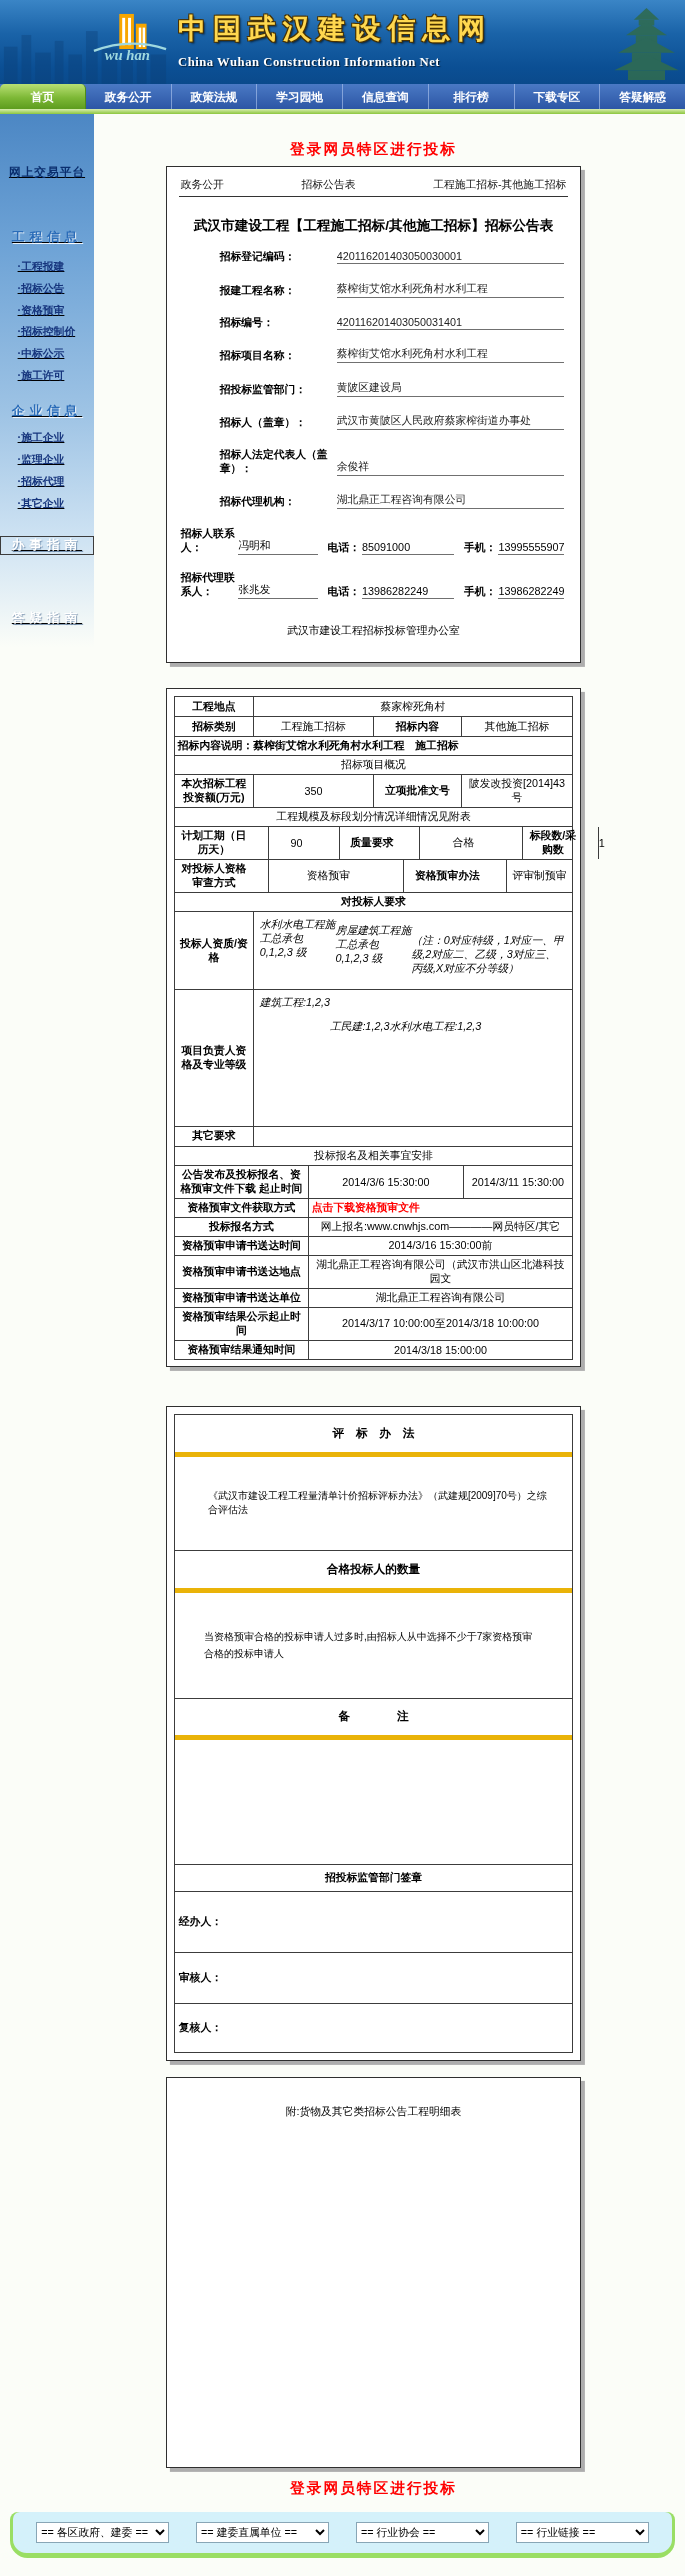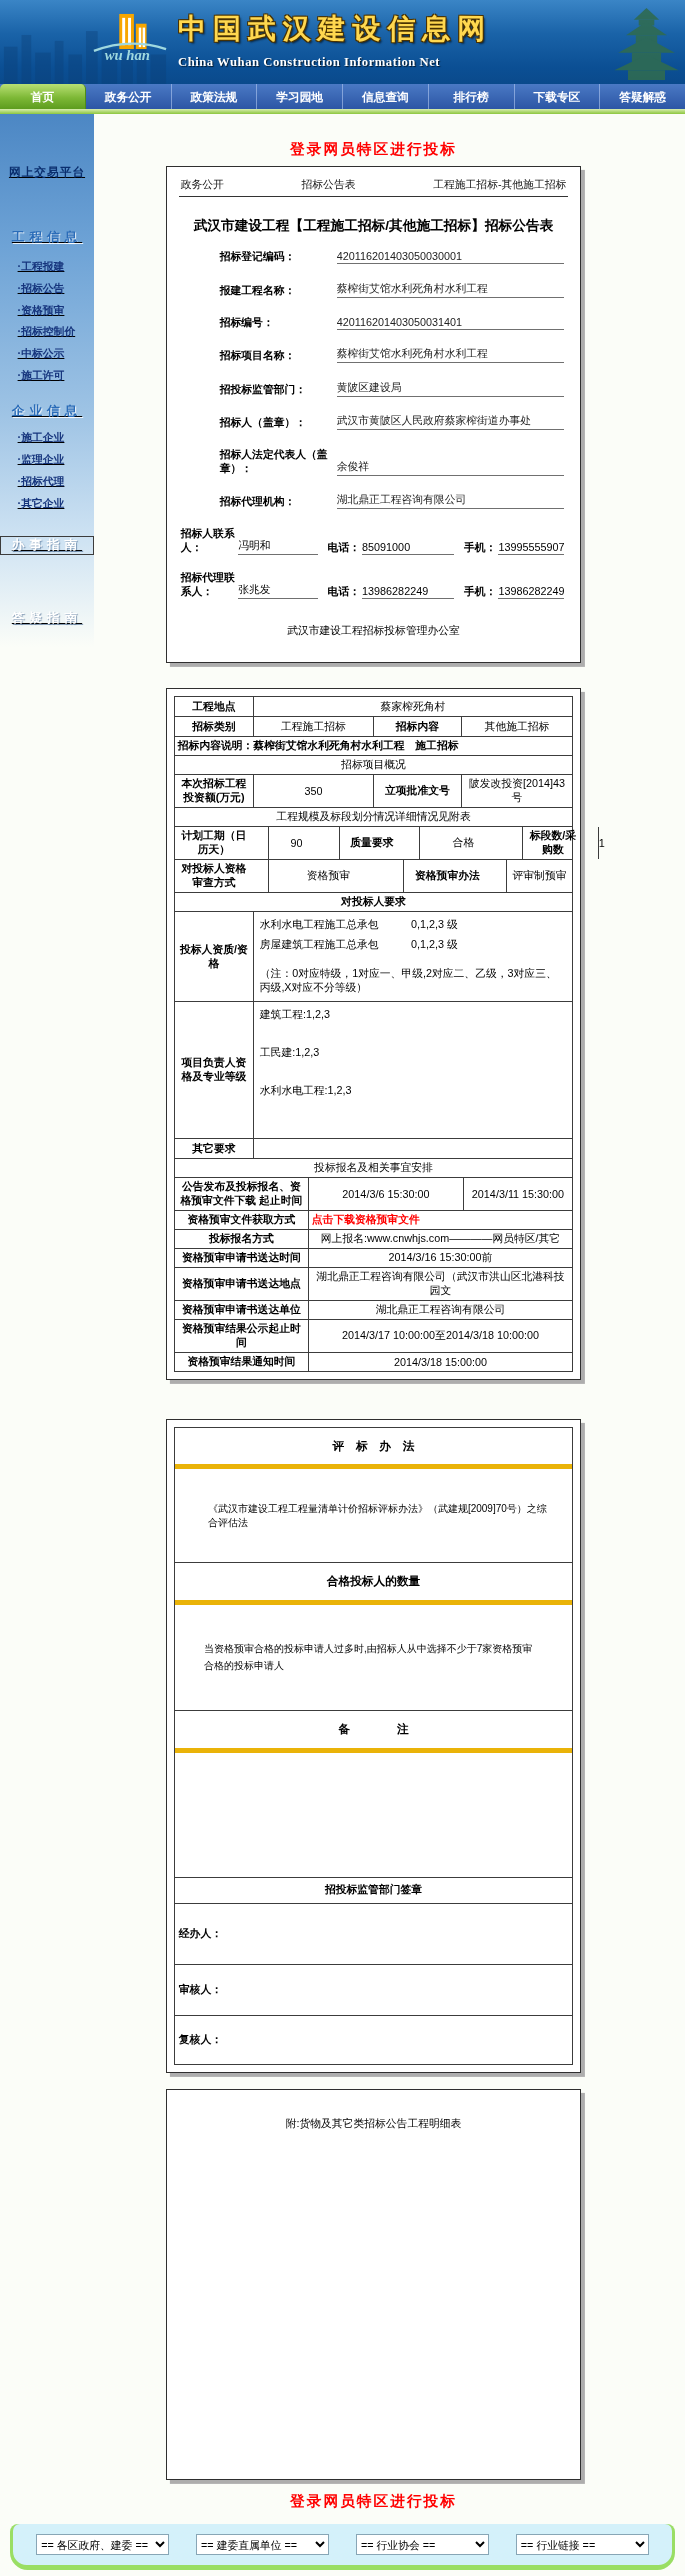--- a/index.html
+++ b/index.html
@@ -71,21 +71,21 @@
   
   .p2 { margin-top:25.4px; padding:6.9px; }
   .t2 { border:1px solid #3c3c3c; }
   .tr { display:flex; border-top:1px solid #3c3c3c; align-items:stretch; }
   .tr:first-child { border-top:none;justify-content:space-between; }
   .tc { border-left:1px solid #3c3c3c; padding:2px 2.9px; display:flex; align-items:center;
     justify-content:center; text-align:center; font-size:10.8px; color:#000; min-width:0; }
   .tc:first-child { border-left:none; }
   .lab { font-weight:bold; }
   .tl { justify-content:flex-start; text-align:left; }
-  .vcol { flex-direction:column; align-items:flex-start; justify-content:flex-start; padding:5.9px; text-align:left; }
+  .vcol { flex-direction:row; align-items:flex-start; justify-content:flex-start; padding:5.9px; text-align:left;font-style:italic; }
   .cw80{flex:0 0 78px;} .cw123{flex:0 0 120px;} .cw90{flex:0 0 88px;} .cw57{flex:0 0 56px;}
   .cw66{flex:0 0 65px;} .cw62{flex:0 0 61px;} .cw136{flex:0 0 133px;} .cw158{flex:0 0 155px;}
   .cfull{flex:1;}
   .rh18{min-height:17.6px;} .rh20{min-height:19.6px;} .rh32{min-height:31px;gap:15px;} .rh34{min-height:33px;}
   .rh80{min-height:78px;} .rh140{min-height:137px;}
   .gap6{margin-top:5.9px;} .gap16{margin-top:15.7px;} .gap26{margin-top:24px;}
   .redcell { color:#ff0000; font-weight:bold; cursor:pointer; }
 
   
   .p3 { margin-top:39px; padding:6.9px; }

